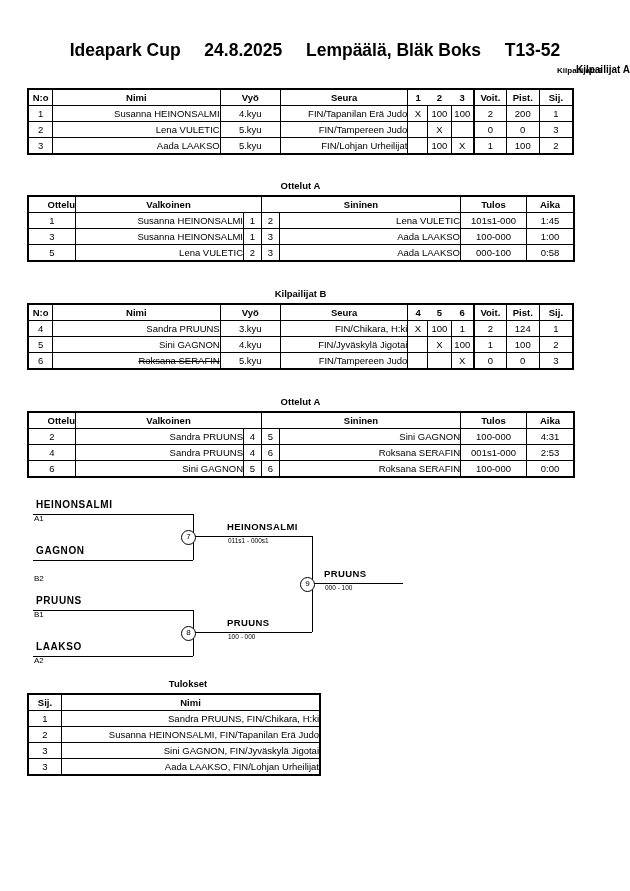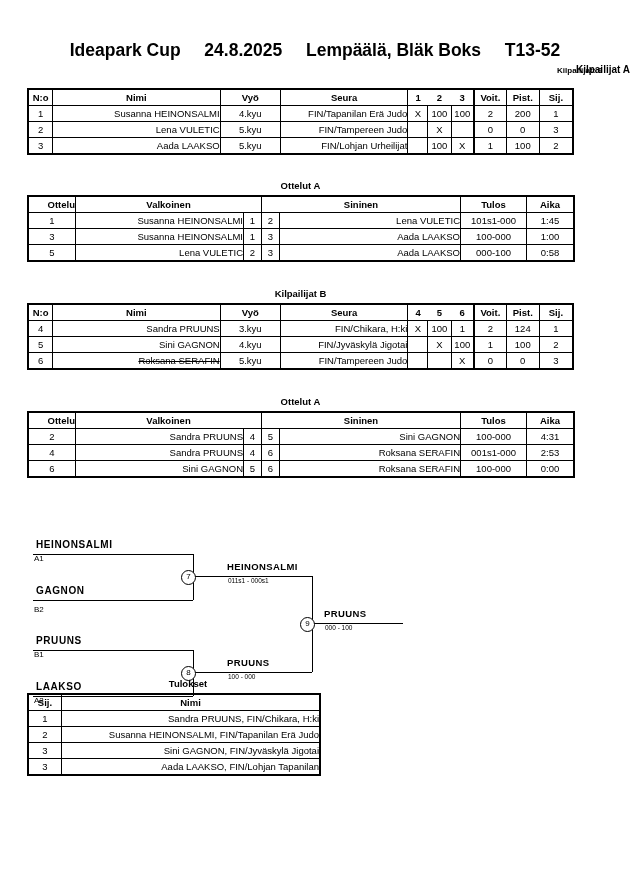--- a/index.html
+++ b/index.html
@@ -86,21 +86,20 @@
     left: 28px;
   }
   .tbl-caption.narrow { width: 320px; }
 
   
   .bracket {
     position: absolute;
     left: 0; top: 495px;
     width: 536px;
     height: 180px;
-    margin-top: 40px;
   }
   .br-name {
     position: absolute;
     font-size: 10px;
     font-weight: bold;
     letter-spacing: 0.6px;
     white-space: nowrap;
   }
   .br-name.small {
     font-size: 9.5px;
@@ -396,21 +395,21 @@
 </table>
 
 <div class="bracket">
 
   <div class="br-name" style="left:36px; top:4px;">HEINONSALMI</div>
   <div class="br-line-h" style="left:33px; top:19px; width:160px;"></div>
   <div class="br-seed" style="left:34px; top:19px;">A1</div>
 
   <div class="br-name" style="left:36px; top:50px;">GAGNON</div>
   <div class="br-line-h" style="left:33px; top:65px; width:160px;"></div>
-  <div class="br-seed" style="left:34px; top:70px;text-align:center;">B2</div>
+  <div class="br-seed" style="left:34px; top:79px;text-align:center;">B2</div>
 
   <div class="br-line-v" style="left:193px; top:19px; height:46px;"></div>
   <div class="br-circle" style="left:181px; top:35px;">7</div>
 
   <div class="br-name small" style="left:227px; top:26px;">HEINONSALMI</div>
   <div class="br-line-h" style="left:193px; top:41px; width:119px;"></div>
   <div class="br-score" style="left:228px; top:42px;">011s1 - 000s1</div>
 
   <div class="br-name" style="left:36px; top:100px;">PRUUNS</div>
   <div class="br-line-h" style="left:33px; top:115px; width:160px;"></div>
@@ -456,16 +455,16 @@
       <tr>
         <td class="cell-c">2</td>
         <td class="cell-l">Susanna HEINONSALMI, FIN/Tapanilan Erä Judo</td>
       </tr>
       <tr>
         <td class="cell-c">3</td>
         <td class="cell-l">Sini GAGNON, FIN/Jyväskylä Jigotai</td>
       </tr>
       <tr>
         <td class="cell-c">3</td>
-        <td class="cell-l">Aada LAAKSO, FIN/Lohjan Tapanilan</td>
+        <td class="cell-l">Aada LAAKSO, FIN/Lohjan Urheilijat</td>
       </tr>
     </tbody>
 </table>
 
 </body></html>

